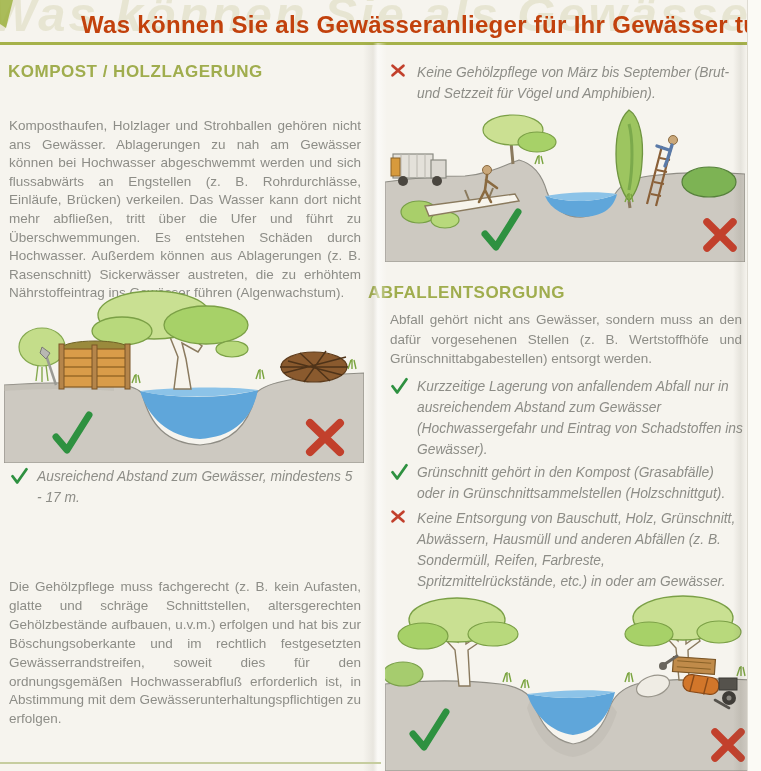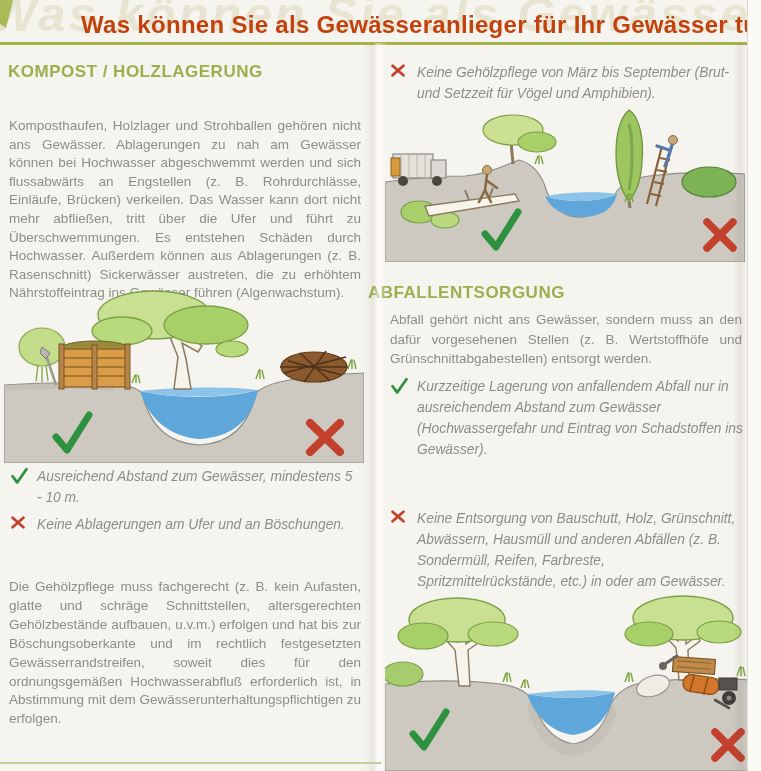--- a/index.html
+++ b/index.html
@@ -97,31 +97,23 @@
     <path d="M52,150 L63,163 L85,128" stroke="#2e9140" stroke-width="7" fill="none" stroke-linecap="round" stroke-linejoin="round"></path>
     <path d="M306,136 L336,165 M336,136 L306,165" stroke="#c2402c" stroke-width="8" stroke-linecap="round"></path>
   </svg>
 
   <div class="abs bullet" style="left:10px;top:466px;width:350px;">
     <span class="mark">
       <svg width="19" height="17" viewBox="0 0 24 22">
           <path d="M3,12 L9,20 L21,3" fill="none" stroke="#2e9140" stroke-width="3.6" stroke-linecap="round" stroke-linejoin="round"></path>
         </svg>
     </span>
-    <span class="txt">Ausreichend Abstand zum Gewässer, mindestens 5 - 10 m.</span>
-  </div>
-
-  <div class="abs bullet" style="left:10px;top:514px;width:350px;">
-    <span class="mark">
-      <svg width="16" height="15" viewBox="0 0 22 22">
-          <path d="M3,4 L19,18 M19,4 L3,18" stroke="#c2402c" stroke-width="4" stroke-linecap="round"></path>
-        </svg>
-    </span>
-    <span class="txt">Keine Ablagerungen am Ufer und an Böschungen.</span>
-  </div>
+    <span class="txt">Ausreichend Abstand zum Gewässer, mindestens 5 - 17 m.</span>
+  </div>
+
 
 
   <div class="abs body-par" style="left:9px;top:578px;width:352px;line-height:18.9px;">Die Gehölzpflege muss fachgerecht (z. B. kein Aufasten, glatte und schräge Schnittstellen, altersgerechten Gehölzbestände aufbauen, u.v.m.) erfolgen und hat bis zur Böschungsoberkante und im rechtlich festgesetzten Gewässerrandstreifen, soweit dies für den ordnungsgemäßen Hochwasserabfluß erforderlich ist, in Abstimmung mit dem Gewässerunterhaltungspflichtigen zu erfolgen.</div>
 
 
   <div class="abs bullet" style="left:390px;top:62px;width:352px;">
     <span class="mark">
       <svg width="16" height="15" viewBox="0 0 22 22">
           <path d="M3,4 L19,18 M19,4 L3,18" stroke="#c2402c" stroke-width="4" stroke-linecap="round"></path>
         </svg>
@@ -188,20 +180,28 @@
 
   <div class="abs bullet" style="left:390px;top:376px;width:354px;">
     <span class="mark">
       <svg width="19" height="17" viewBox="0 0 24 22">
           <path d="M3,12 L9,20 L21,3" fill="none" stroke="#2e9140" stroke-width="3.6" stroke-linecap="round" stroke-linejoin="round"></path>
         </svg>
     </span>
     <span class="txt">Kurzzeitige Lagerung von anfallendem Abfall nur in ausreichendem Abstand zum Gewässer (Hochwassergefahr und Eintrag von Schadstoffen ins Gewässer).</span>
   </div>
 
+  <div class="abs bullet" style="left:390px;top:462px;width:354px;">
+    <span class="mark">
+      <svg width="19" height="17" viewBox="0 0 24 22">
+          <path d="M3,12 L9,20 L21,3" fill="none" stroke="#2e9140" stroke-width="3.6" stroke-linecap="round" stroke-linejoin="round"></path>
+        </svg>
+    </span>
+    <span class="txt">Grünschnitt gehört in den Kompost (Grasabfälle) oder in Grünschnittsammelstellen (Holzschnittgut).</span>
+  </div>
 
   <div class="abs bullet" style="left:390px;top:508px;width:354px;">
     <span class="mark">
       <svg width="16" height="15" viewBox="0 0 22 22">
           <path d="M3,4 L19,18 M19,4 L3,18" stroke="#c2402c" stroke-width="4" stroke-linecap="round"></path>
         </svg>
     </span>
     <span class="txt">Keine Entsorgung von Bauschutt, Holz, Grünschnitt, Abwässern, Hausmüll und anderen Abfällen (z. B. Sondermüll, Reifen, Farbreste, Spritzmittelrückstände, etc.) in oder am Gewässer.</span>
   </div>
 

